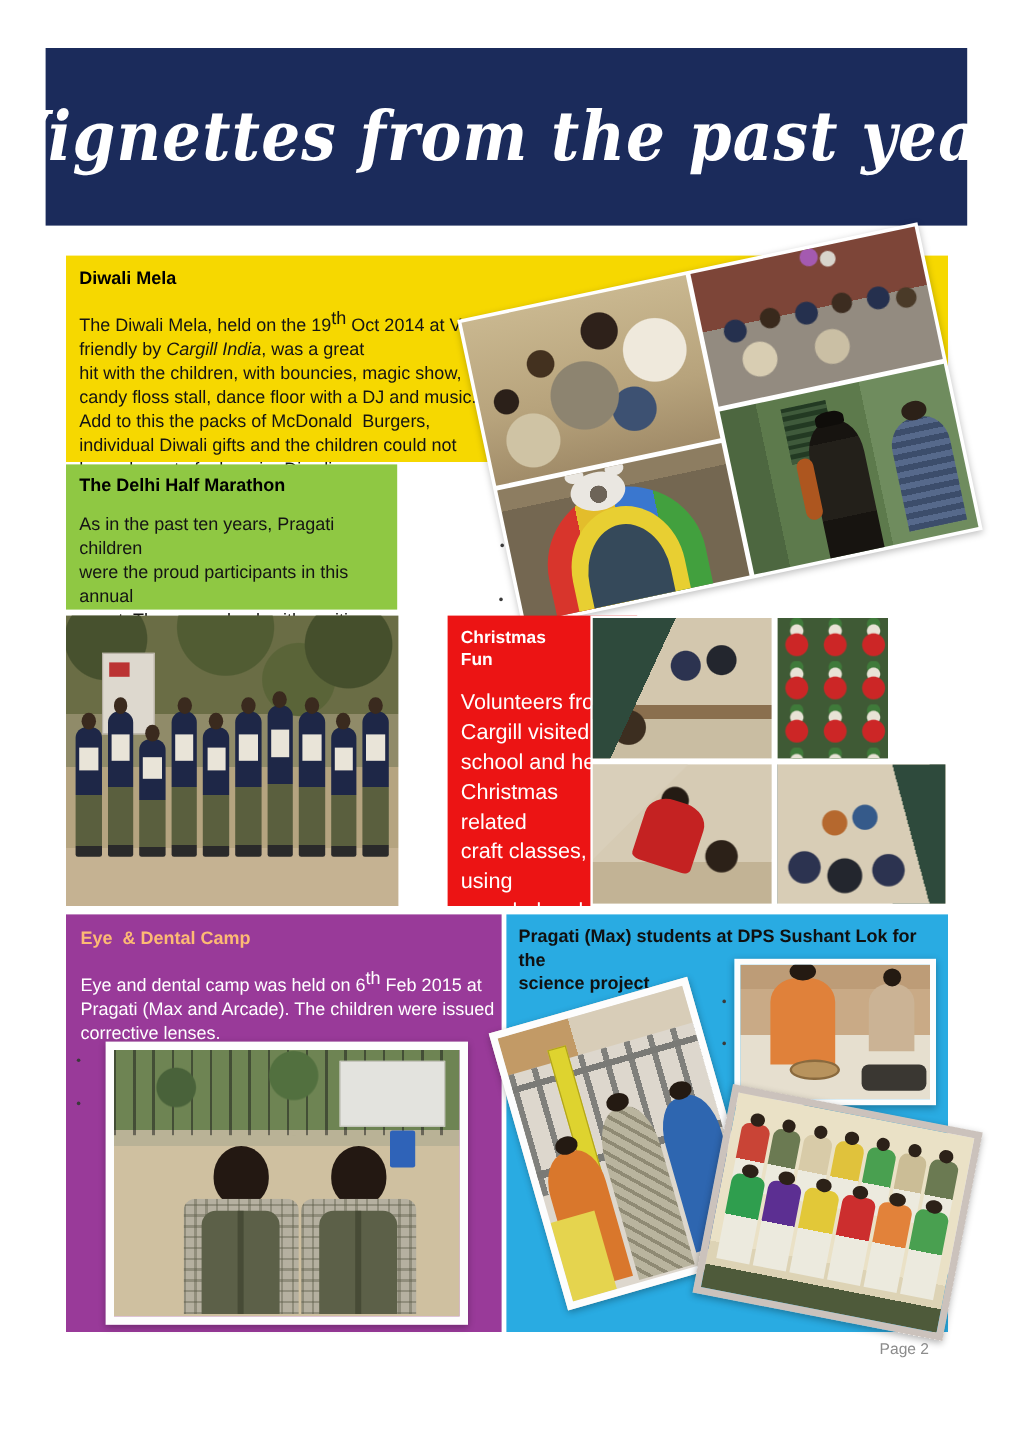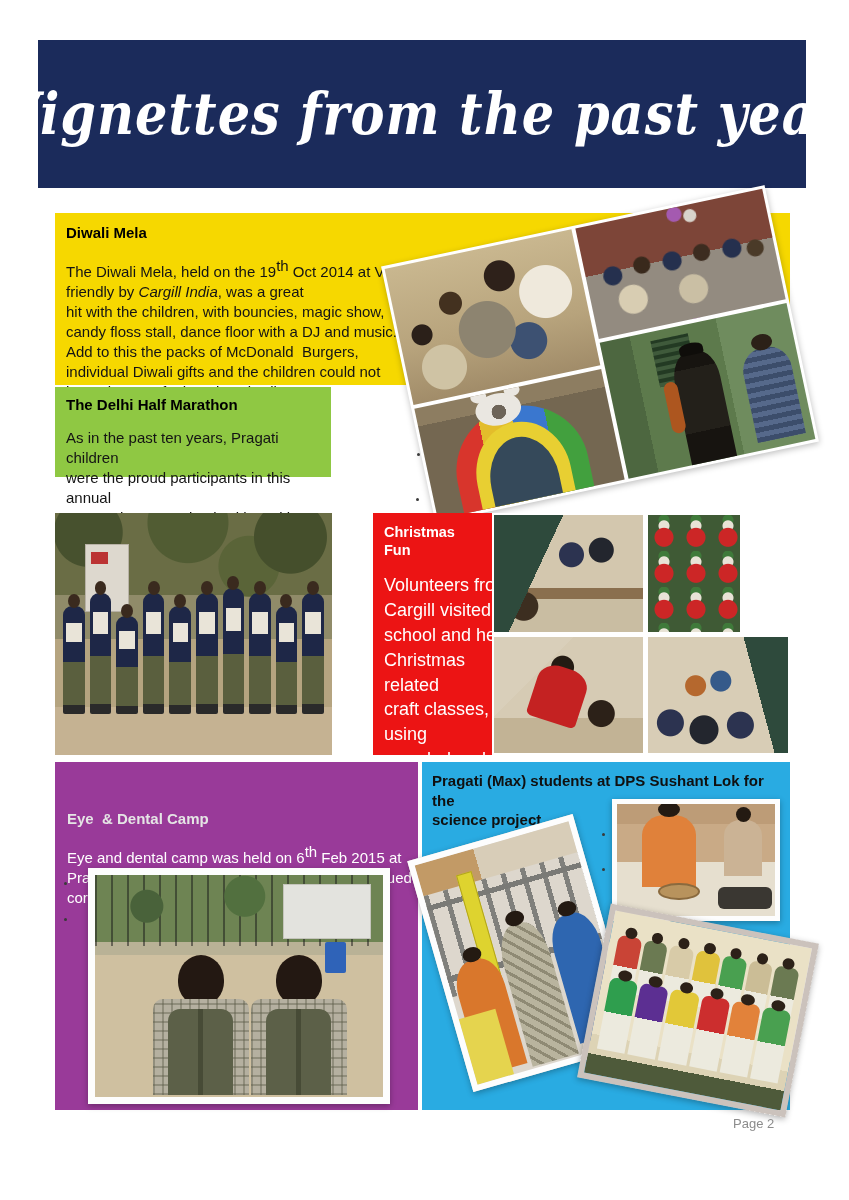--- a/index.html
+++ b/index.html
@@ -15,29 +15,29 @@
 
   
   .box{position:absolute;box-sizing:border-box;}
   .box h2{margin:0;font-size:15px;font-weight:700;color:#000000;}
   .box p{margin:0;font-size:15px;line-height:1.33;color:#141414;}
   .pre{white-space:pre-wrap;}
 
   .yellow-box{left:55px;top:213px;width:735px;height:172px;padding:11px 0 0 11px;}
   .yellow-box p{margin-top:15px;width:385px;}
 
-  .green-box{left:55px;top:387px;width:276px;height:90px;padding:9px 0 0 11px;}
+  .green-box{left:55px;top:387px;width:276px;height:121px;padding:9px 0 0 11px;}
   .green-box p{margin-top:15px;}
 
   .red-box{left:333px;top:513px;width:158px;height:242px;padding:10px 8px 0 11px;}
   .red-box h2{color:#fff;font-size:14.5px;line-height:1.25;}
   .red-box p{color:#fff;font-size:18px;line-height:1.38;margin-top:14px;}
 
   .purple-box{left:55px;top:762px;width:363px;height:348px;padding:12px 0 0 12px;}
-  .purple-box h2{color:#e5e5e5;margin-top:36px;}
+  .purple-box h2{color:#fdba74;}
   .purple-box p{color:#fff;margin-top:15px;width:345px;}
 
   .blue-box{left:422px;top:762px;width:368px;height:348px;padding:9px 0 0 10px;}
   .blue-box h2{color:#101010;line-height:1.3;}
 
   sup{font-size:15px;}
 
   
   .collage{position:absolute;left:404px;top:223px;width:392px;height:262px;
            transform:rotate(-12deg);background:#fff;padding:3px;box-sizing:border-box;

